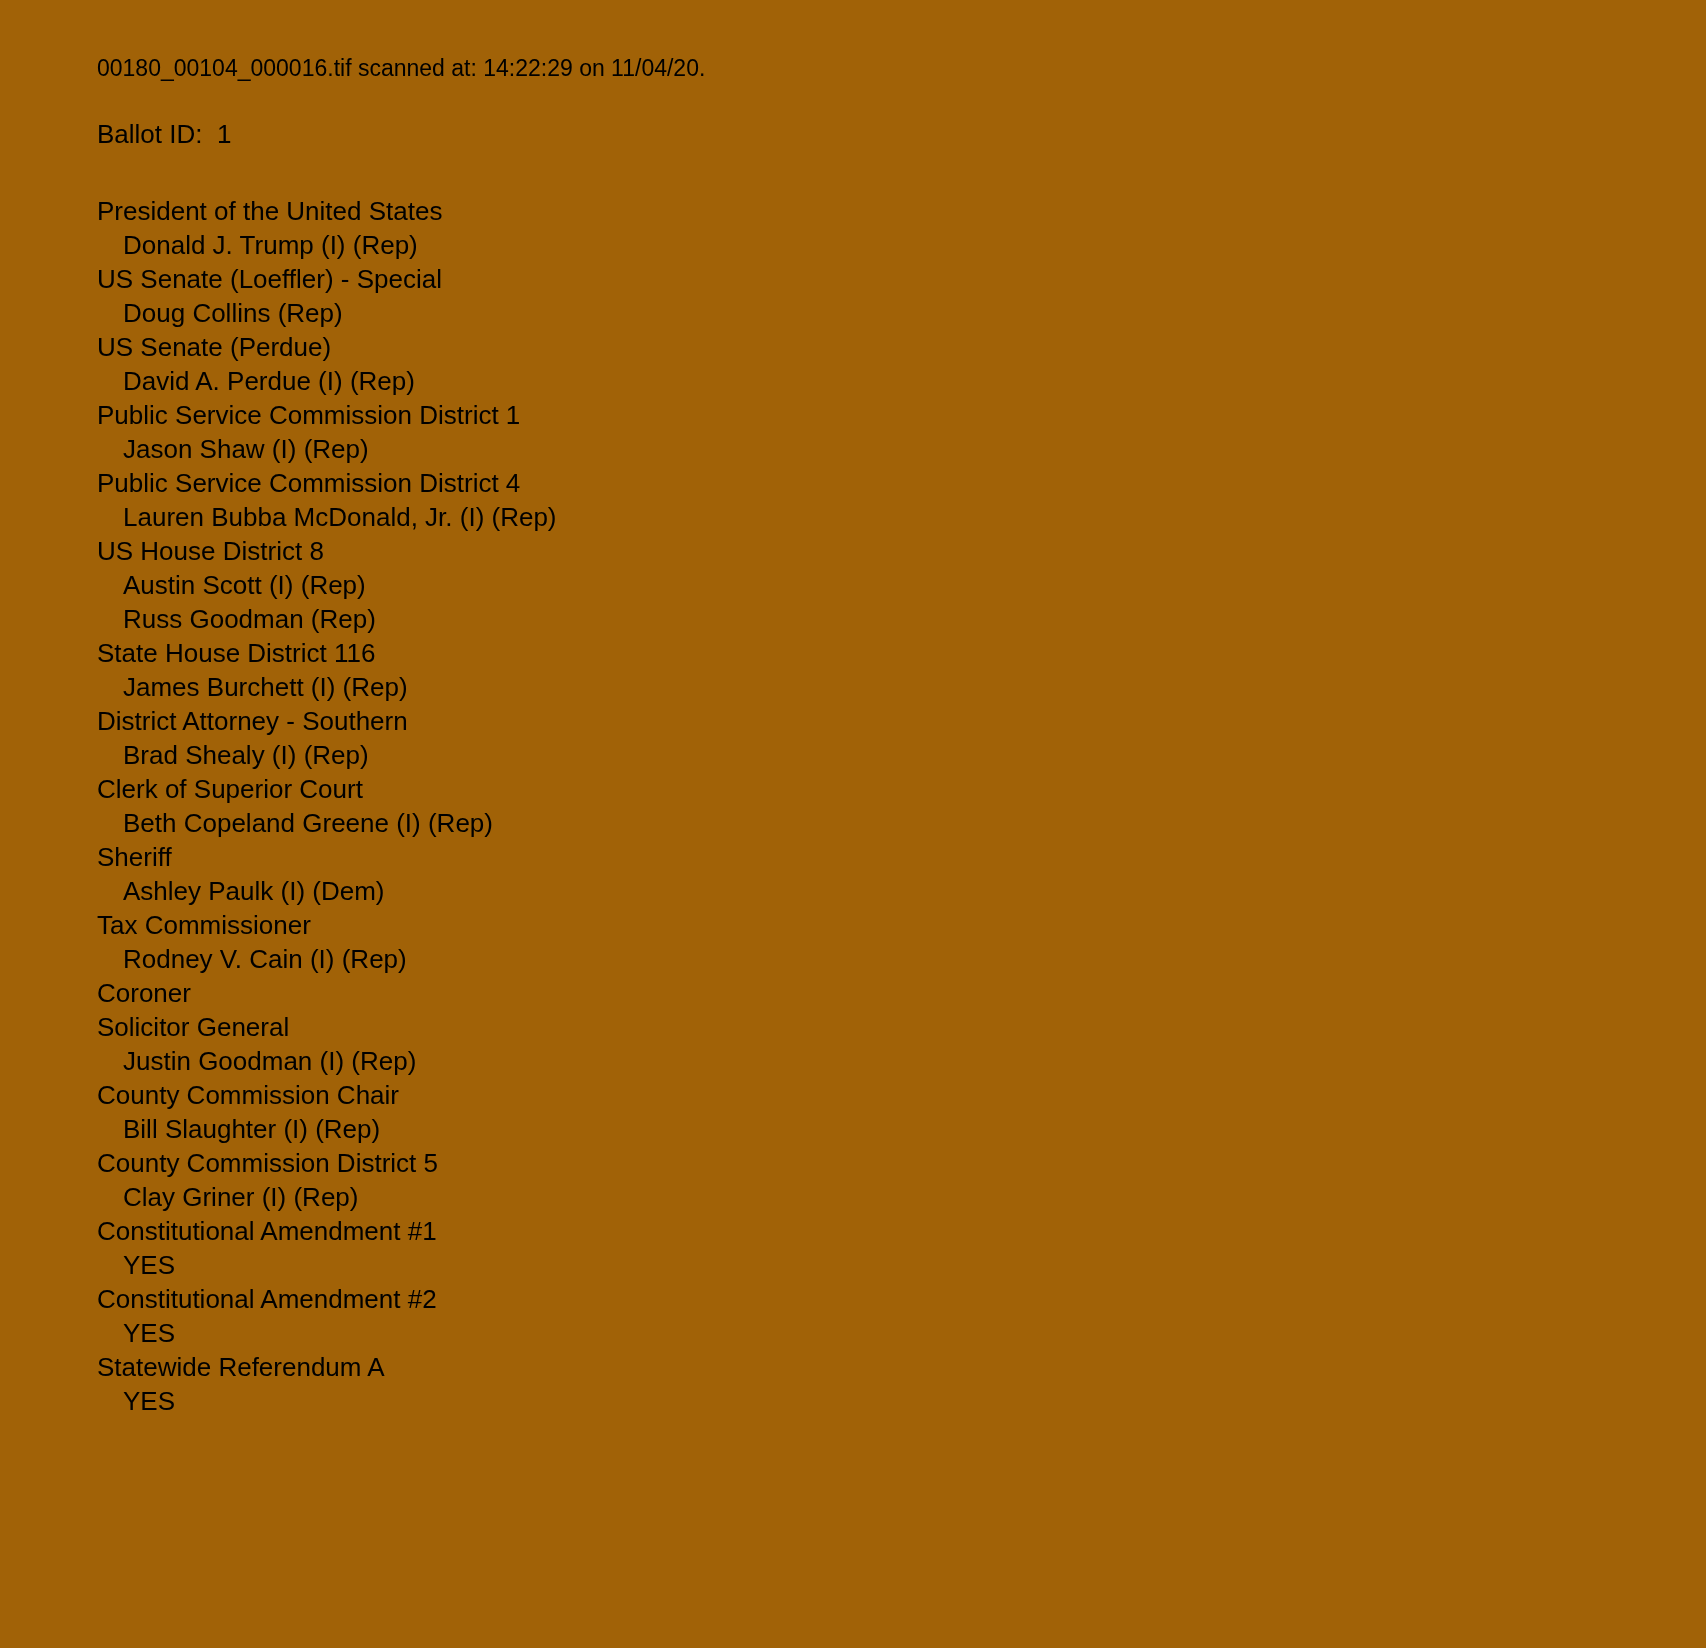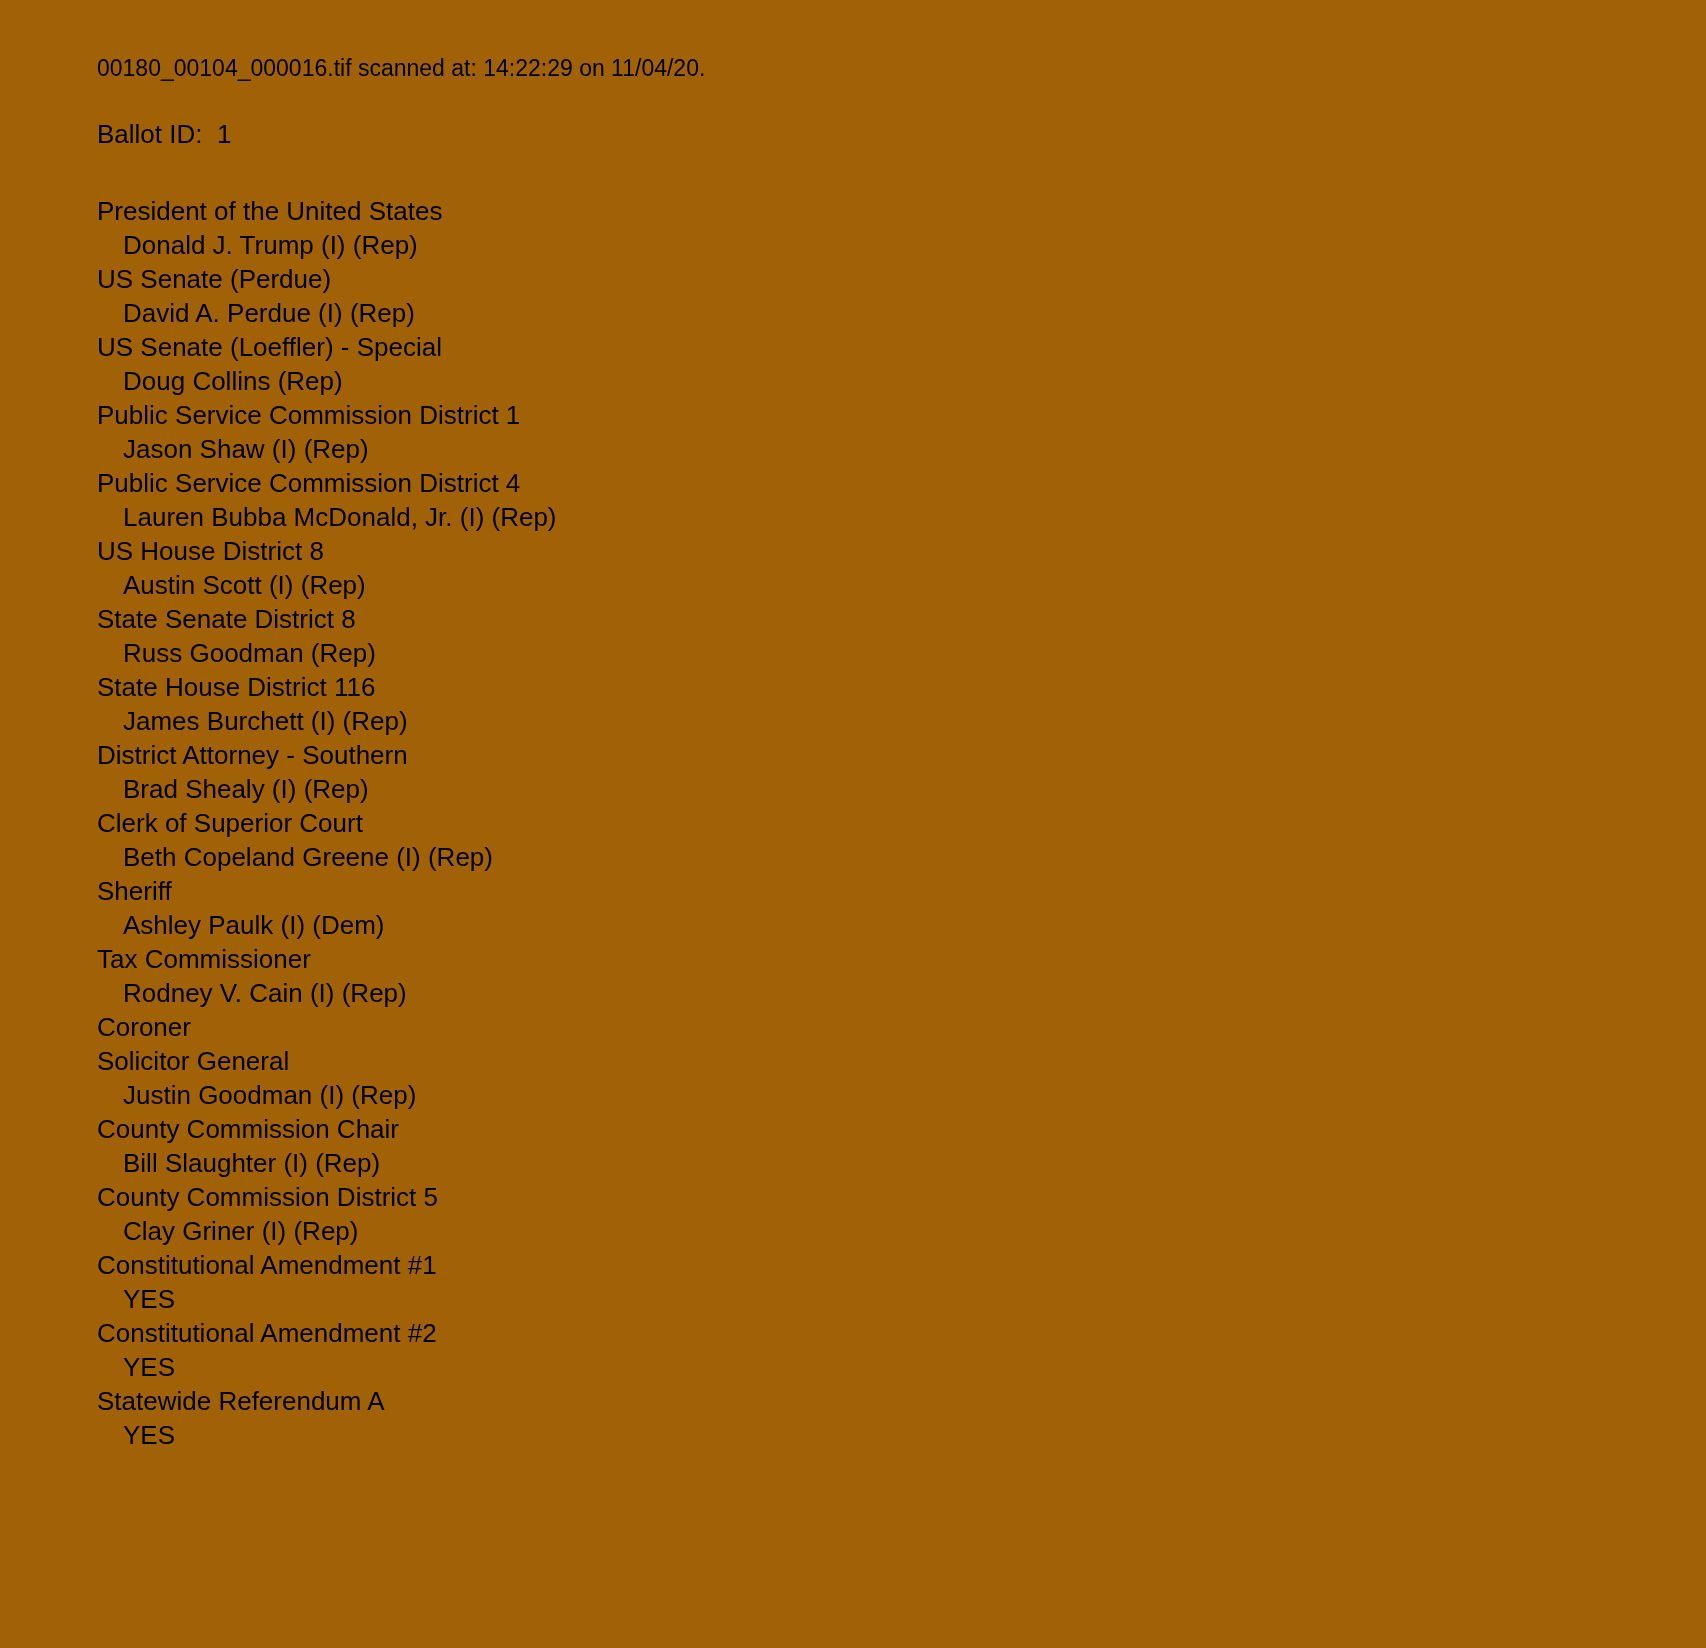--- a/index.html
+++ b/index.html
@@ -61,41 +61,40 @@
     <p class="file-line">00180_00104_000016.tif scanned at: 14:22:29 on 11/04/20.</p>
     <p class="ballot-line">Ballot ID:  1</p>
 
     <div class="contest-list">
 
       <div>
         <div class="contest-title">President of the United States</div>
         <div class="contest-selection">Donald J. Trump (I) (Rep)</div>
       </div>
       <div>
+        <div class="contest-title">US Senate (Loeffler) - Special</div>
+        <div class="contest-selection">Doug Collins (Rep)</div>
+      </div>
+      <div>
         <div class="contest-title">US Senate (Perdue)</div>
         <div class="contest-selection">David A. Perdue (I) (Rep)</div>
-      </div>
-      <div>
-        <div class="contest-title">US Senate (Loeffler) - Special</div>
-        <div class="contest-selection">Doug Collins (Rep)</div>
       </div>
       <div>
         <div class="contest-title">Public Service Commission District 1</div>
         <div class="contest-selection">Jason Shaw (I) (Rep)</div>
       </div>
       <div>
         <div class="contest-title">Public Service Commission District 4</div>
         <div class="contest-selection">Lauren Bubba McDonald, Jr. (I) (Rep)</div>
       </div>
       <div>
         <div class="contest-title">US House District 8</div>
         <div class="contest-selection">Austin Scott (I) (Rep)</div>
       </div>
       <div>
-        <div class="contest-title">State Senate District 8</div>
         <div class="contest-selection">Russ Goodman (Rep)</div>
       </div>
       <div>
         <div class="contest-title">State House District 116</div>
         <div class="contest-selection">James Burchett (I) (Rep)</div>
       </div>
       <div>
         <div class="contest-title">District Attorney - Southern</div>
         <div class="contest-selection">Brad Shealy (I) (Rep)</div>
       </div>

